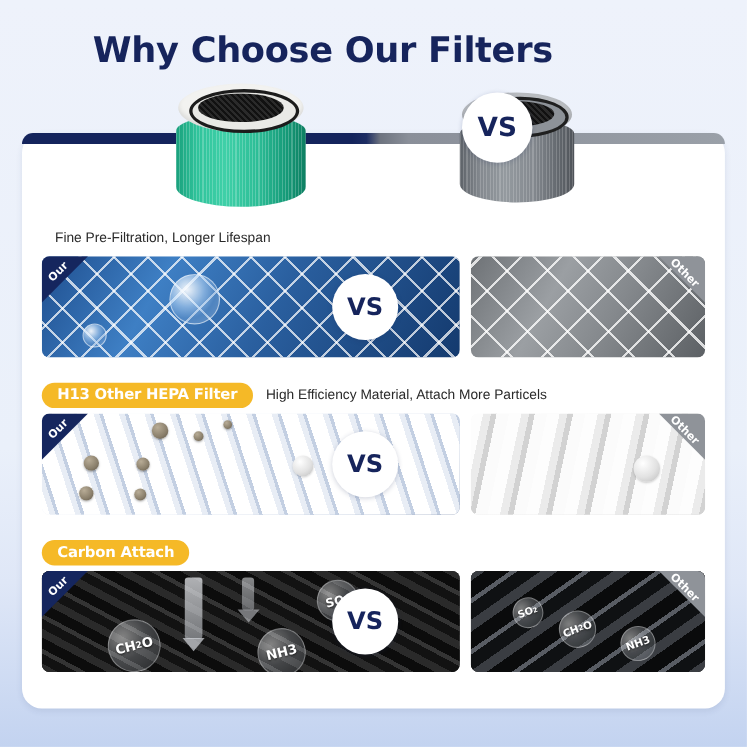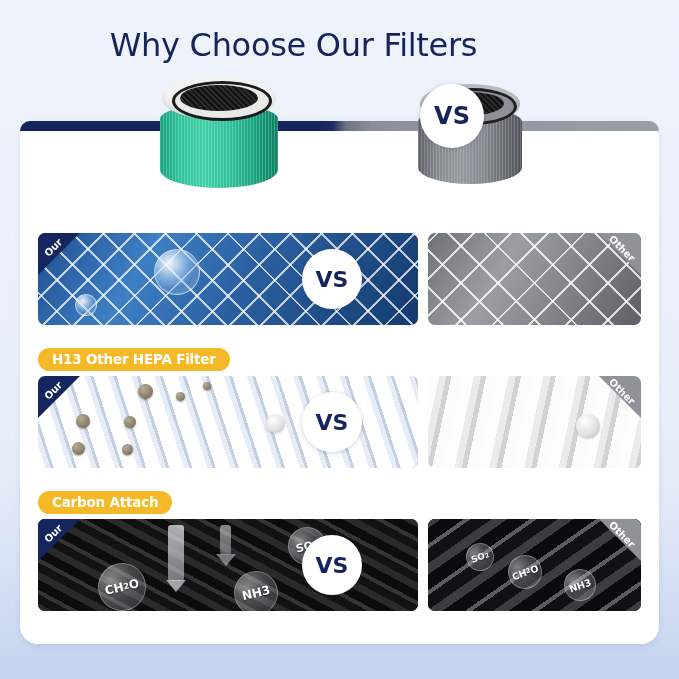--- a/index.html
+++ b/index.html
@@ -16,21 +16,21 @@
   }
 
   
   .page-title {
     position: absolute;
     top: 26px;
     left: 0;
     width: 587px;
     text-align: center;
     font-size: 32px;
-    font-weight: normal;
+    font-weight: bold;
     letter-spacing: -0.3px;
     color: #16245c;
     font-family: "DejaVu Sans", sans-serif;
   }
 
   
   .card {
     position: absolute;
     left: 20px;
     top: 121px;
@@ -359,20 +359,21 @@
       <div class="body"></div>
       <div class="pleats"></div>
       <div class="rim"></div>
       <div class="ring"></div>
       <div class="mesh"></div>
     </div>
   </div>
 
   <div class="row" id="row-0">
     <div class="row-head">
+      <span class="row-desc">Fine Pre-Filtration, Longer Lifespan</span>
     </div>
 
     <div class="panels">
 
       <div class="panel panel-ours">
         <div class="tex-mesh-blue"></div>
         <div class="bubble" style="left:116px;top:16px;width:44px;height:44px;"></div>
         <div class="bubble" style="left:277px;top:26px;width:27px;height:27px;"></div>
         <div class="bubble" style="left:37px;top:61px;width:20px;height:20px;"></div>
         <div class="ribbon ribbon-our"></div>
@@ -385,20 +386,21 @@
         <div class="ribbon-label ribbon-label-other">Other</div>
       </div>
 
       <div class="vs vs-row">VS</div>
     </div>
   </div>
 
   <div class="row" id="row-1">
     <div class="row-head">
       <span class="badge">H13 Other HEPA Filter</span>
+      <span class="row-desc">High Efficiency Material, Attach More Particels</span>
     </div>
 
     <div class="panels">
 
       <div class="panel panel-ours">
         <div class="tex-fiber-blue"></div>
         <div class="dust" style="left:100px;top:8px;width:15px;height:15px;"></div>
         <div class="dust" style="left:138px;top:16px;width:9px;height:9px;"></div>
         <div class="dust" style="left:165px;top:6px;width:8px;height:8px;"></div>
         <div class="dust" style="left:38px;top:38px;width:14px;height:14px;"></div>

